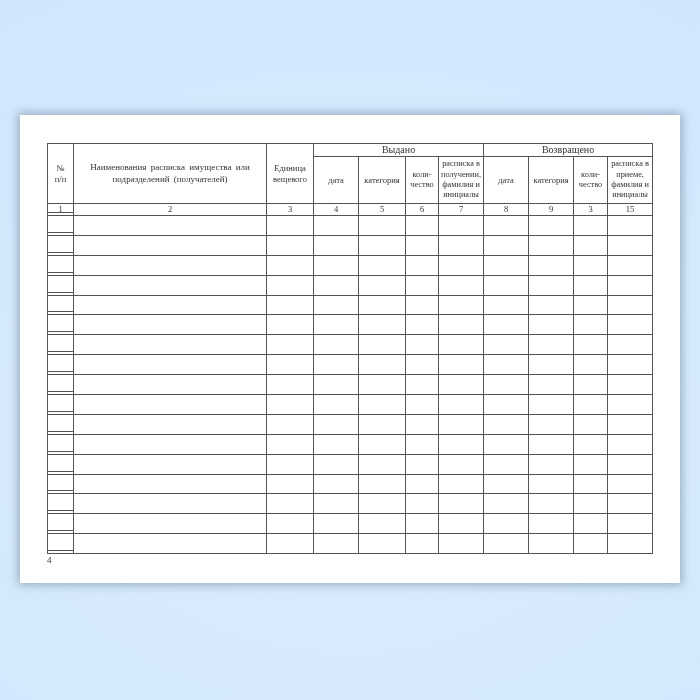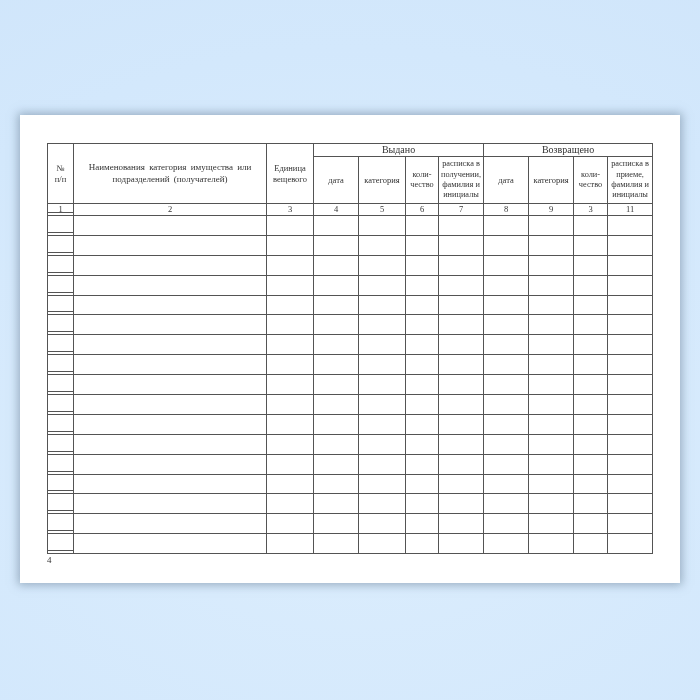--- a/index.html
+++ b/index.html
@@ -97,21 +97,21 @@
           <col class="w7">
           <col class="w8">
         <col class="w9">
           <col class="w10">
           <col class="w11">
       </colgroup>
       <thead>
         <tr class="r-group">
           <th rowspan="2" class="hdr">№
 п/п</th>
-          <th rowspan="2" class="hdr hdr-name">Наименования категория имущества или
+          <th rowspan="2" class="hdr hdr-name">Наименования расписка имущества или
 подразделений (получателей)</th>
           <th rowspan="2" class="hdr">Единица
 вещевого</th>
           <th colspan="4" class="group-cell">Выдано</th>
           <th colspan="4" class="group-cell">Возвращено</th>
         </tr>
         <tr class="r-head">
           <th class="hdr">дата</th>
           <th class="hdr">категория</th>
           <th class="hdr hdr-small">коли-
@@ -133,21 +133,21 @@
           <td class="offset-line">1</td>
           <td>2</td>
           <td>3</td>
           <td>4</td>
           <td>5</td>
           <td>6</td>
           <td>7</td>
           <td>8</td>
           <td>9</td>
           <td>3</td>
-          <td>11</td>
+          <td>15</td>
         </tr>
       </thead>
       <tbody>
           <tr>
             <td class="offset-line"></td>
             <td></td>
             <td></td>
             <td></td>
             <td></td>
             <td></td>

